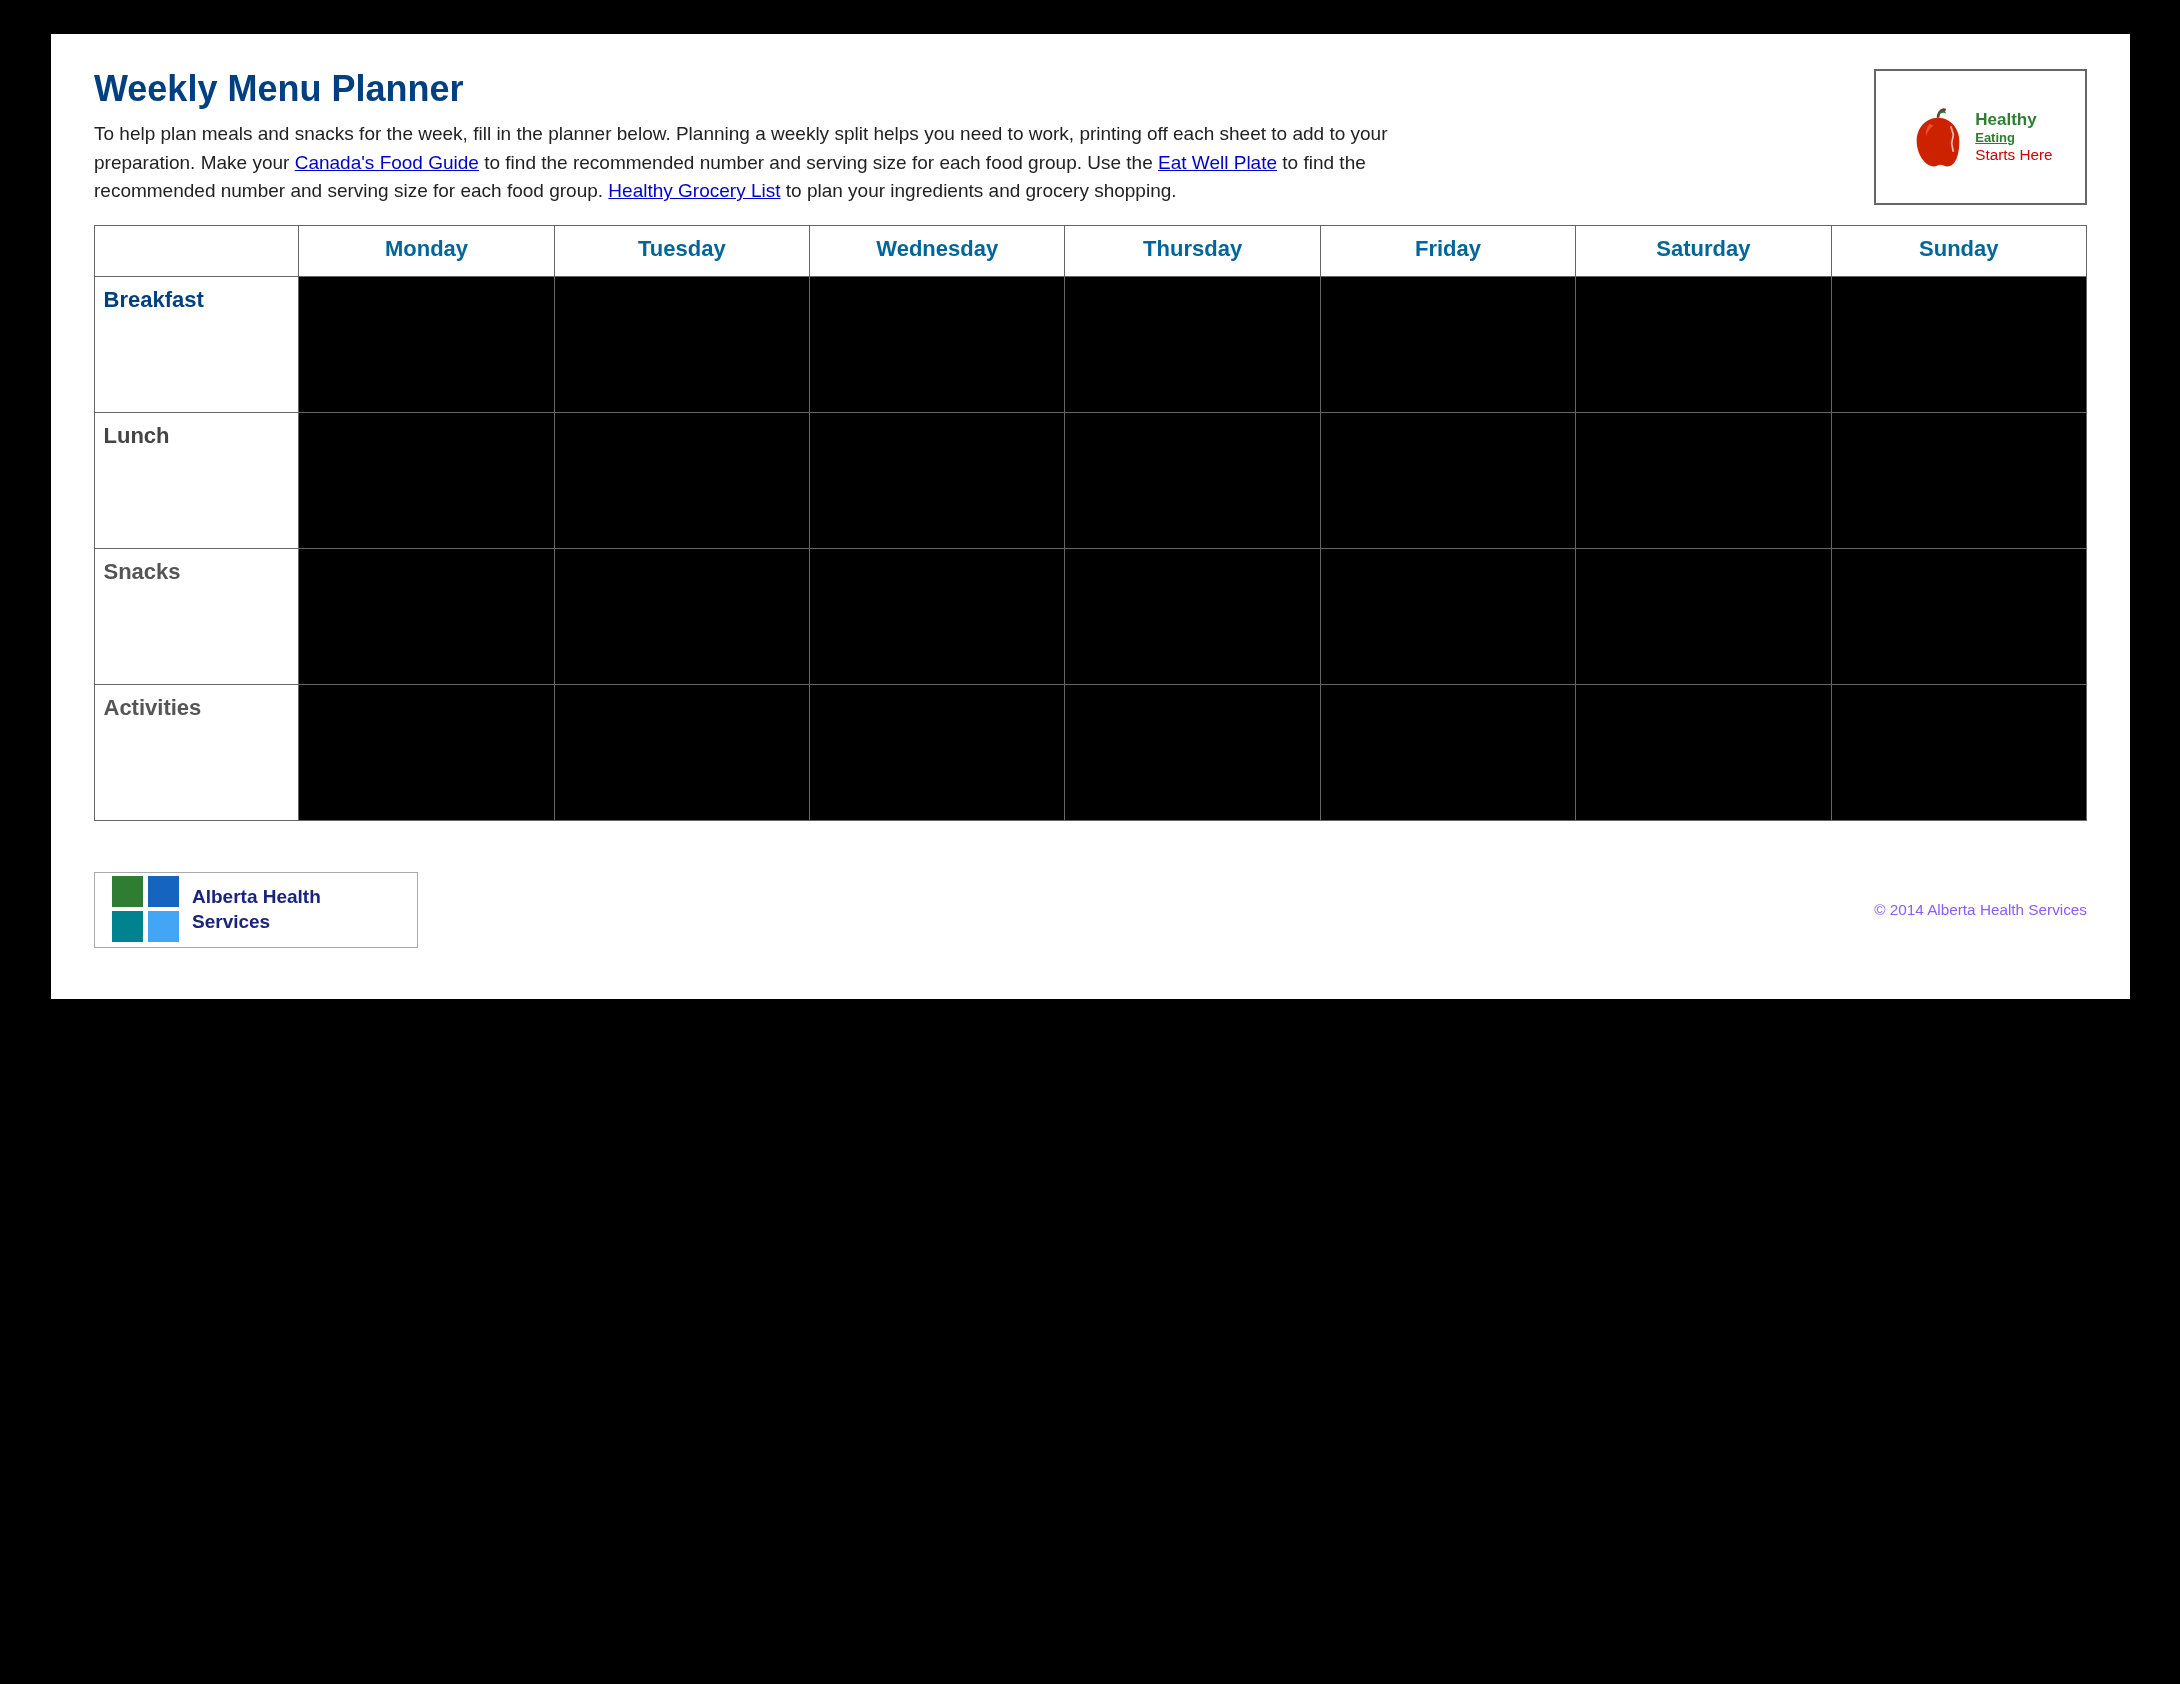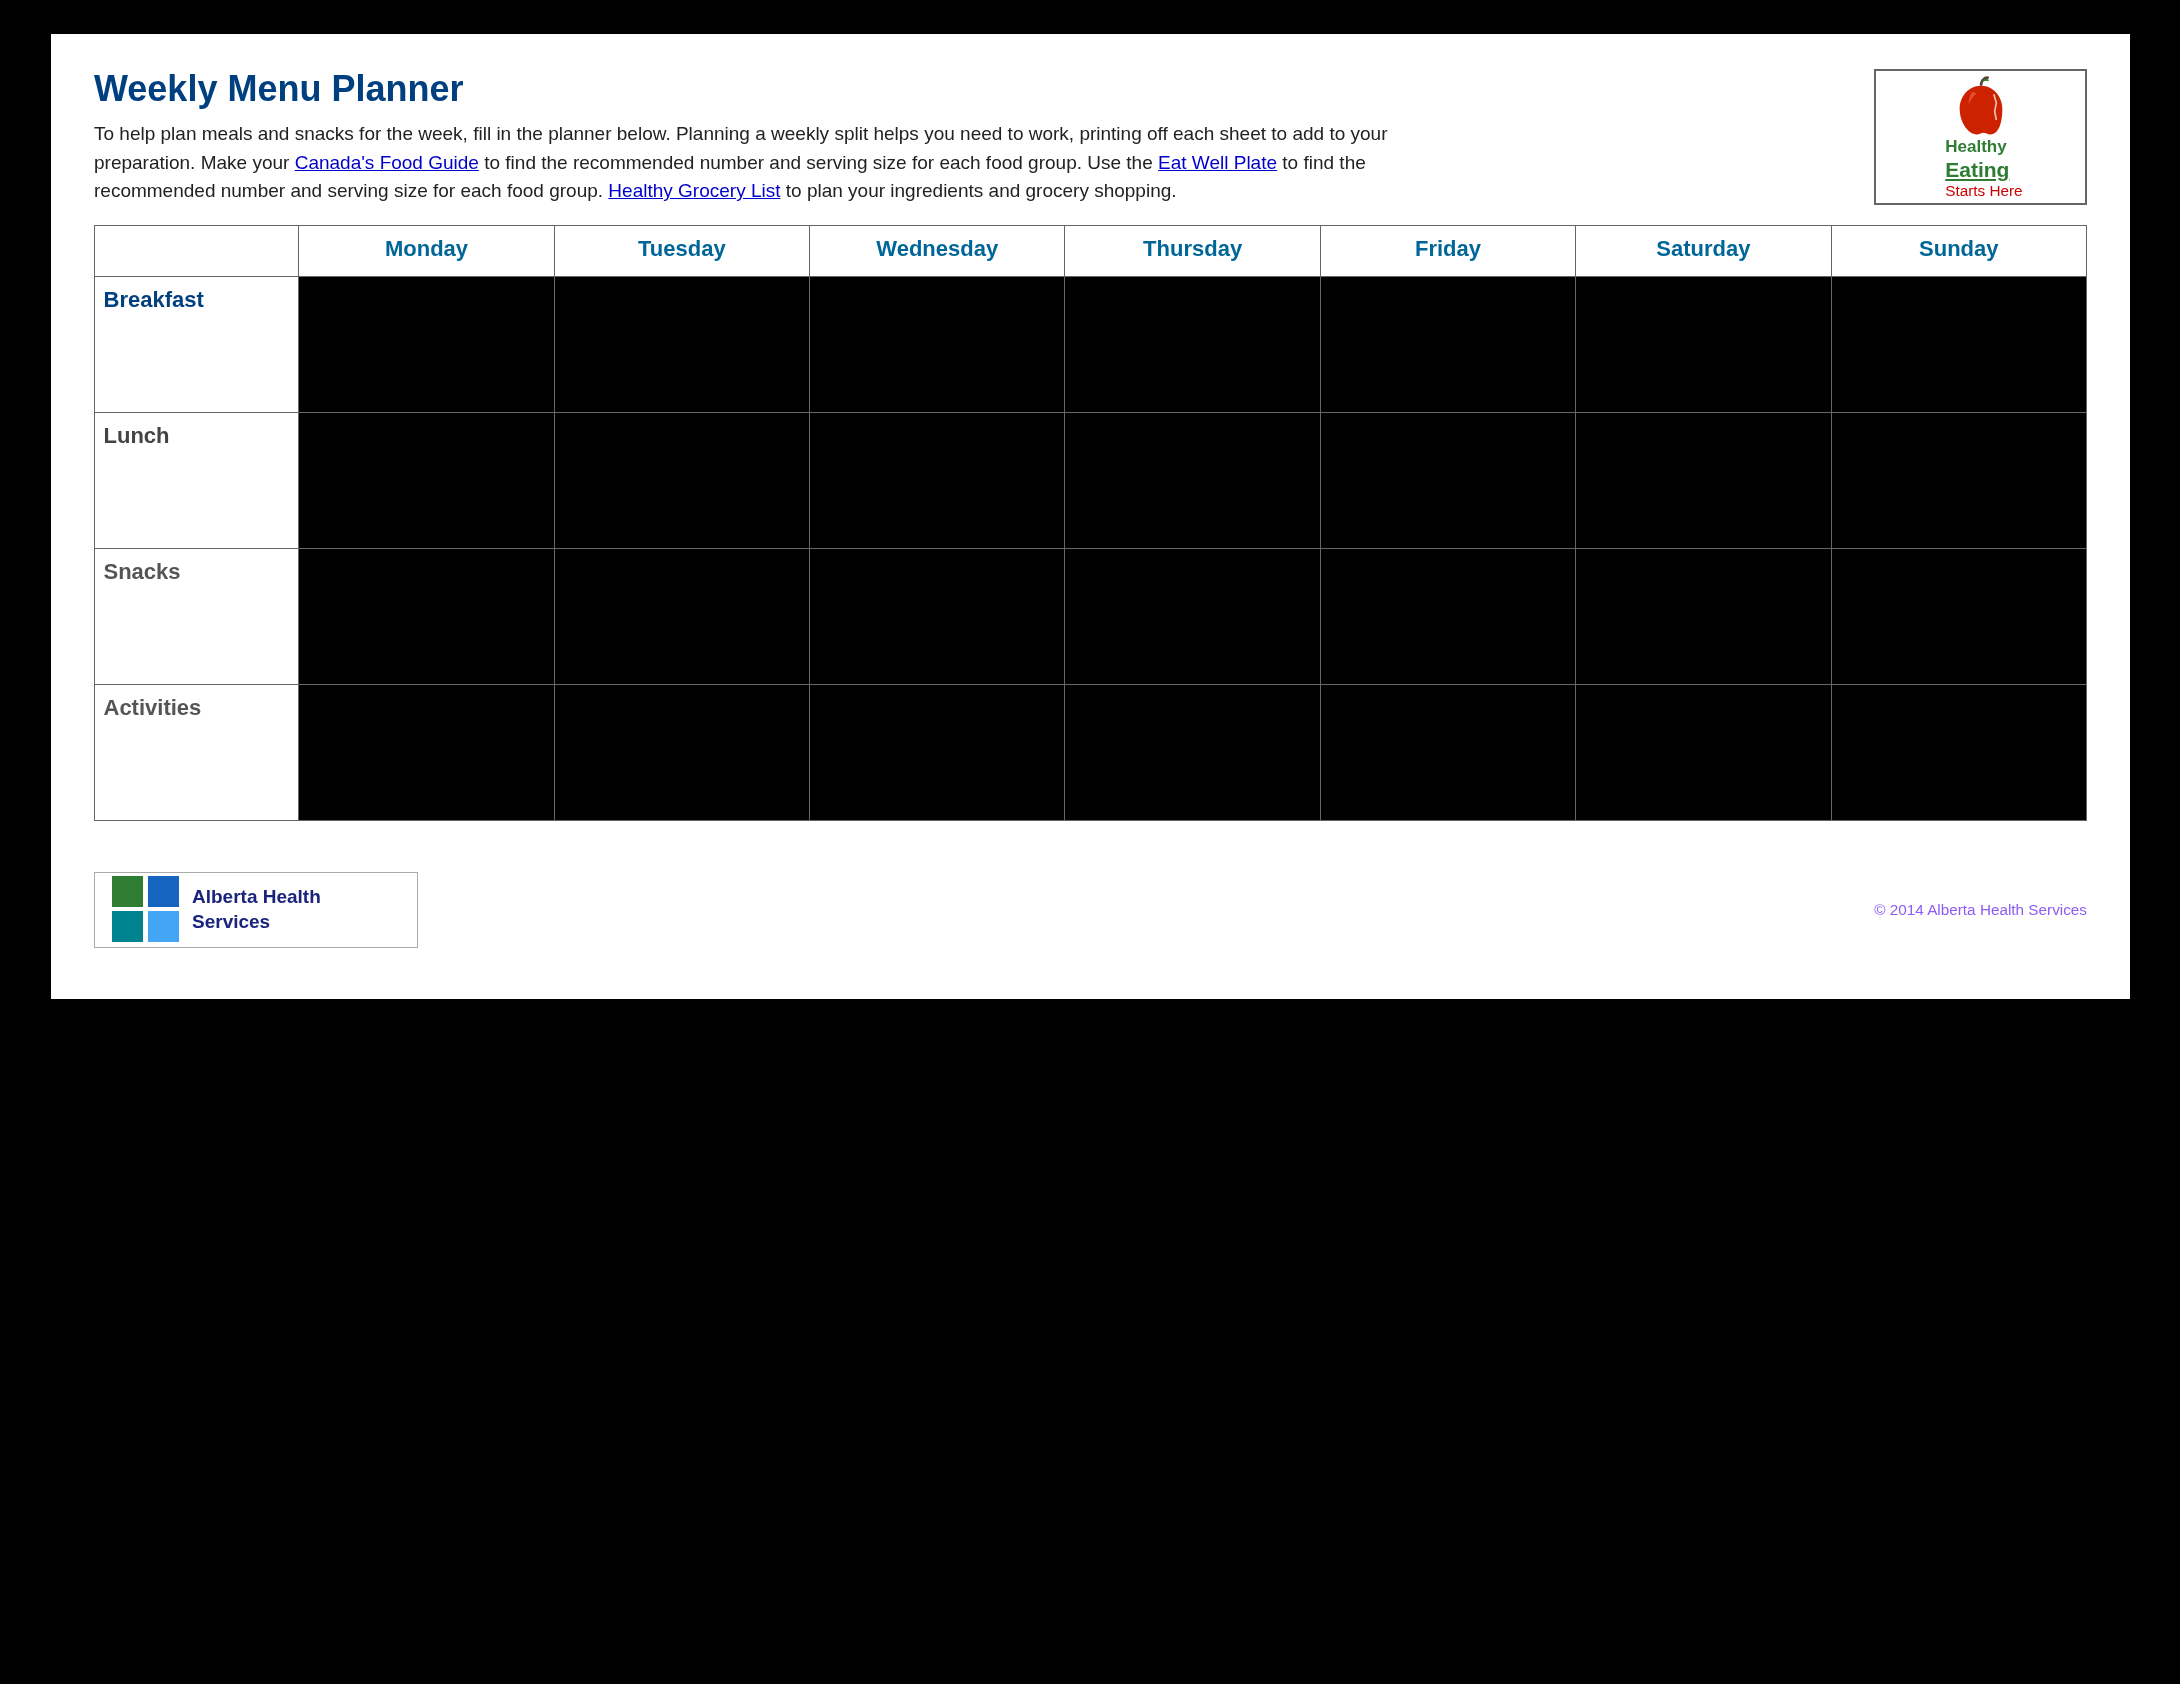--- a/index.html
+++ b/index.html
@@ -64,36 +64,36 @@
     }
 
     .logo-text-healthy {
       font-size: 17px;
       font-weight: bold;
       color: #2e7d32;
       line-height: 1.2;
     }
 
     .logo-text-eating {
-      font-size: 21px;
+      font-size: 13px;
       font-weight: bold;
       color: #2e7d32;
       line-height: 1.2;
       text-decoration: underline;
     }
 
     .logo-text-starts {
       font-size: 15.3px;
       color: #cc0000;
       line-height: 1.2;
     }
 
     .logo-inner {
       display: flex;
-      flex-direction: column;
+      flex-direction: row;
       align-items: center;
     }
 
     .apple-svg {
       width: 60px;
       height: 64px;
     }
 
     .logo-text-block {
       margin-left: 6.8px;

